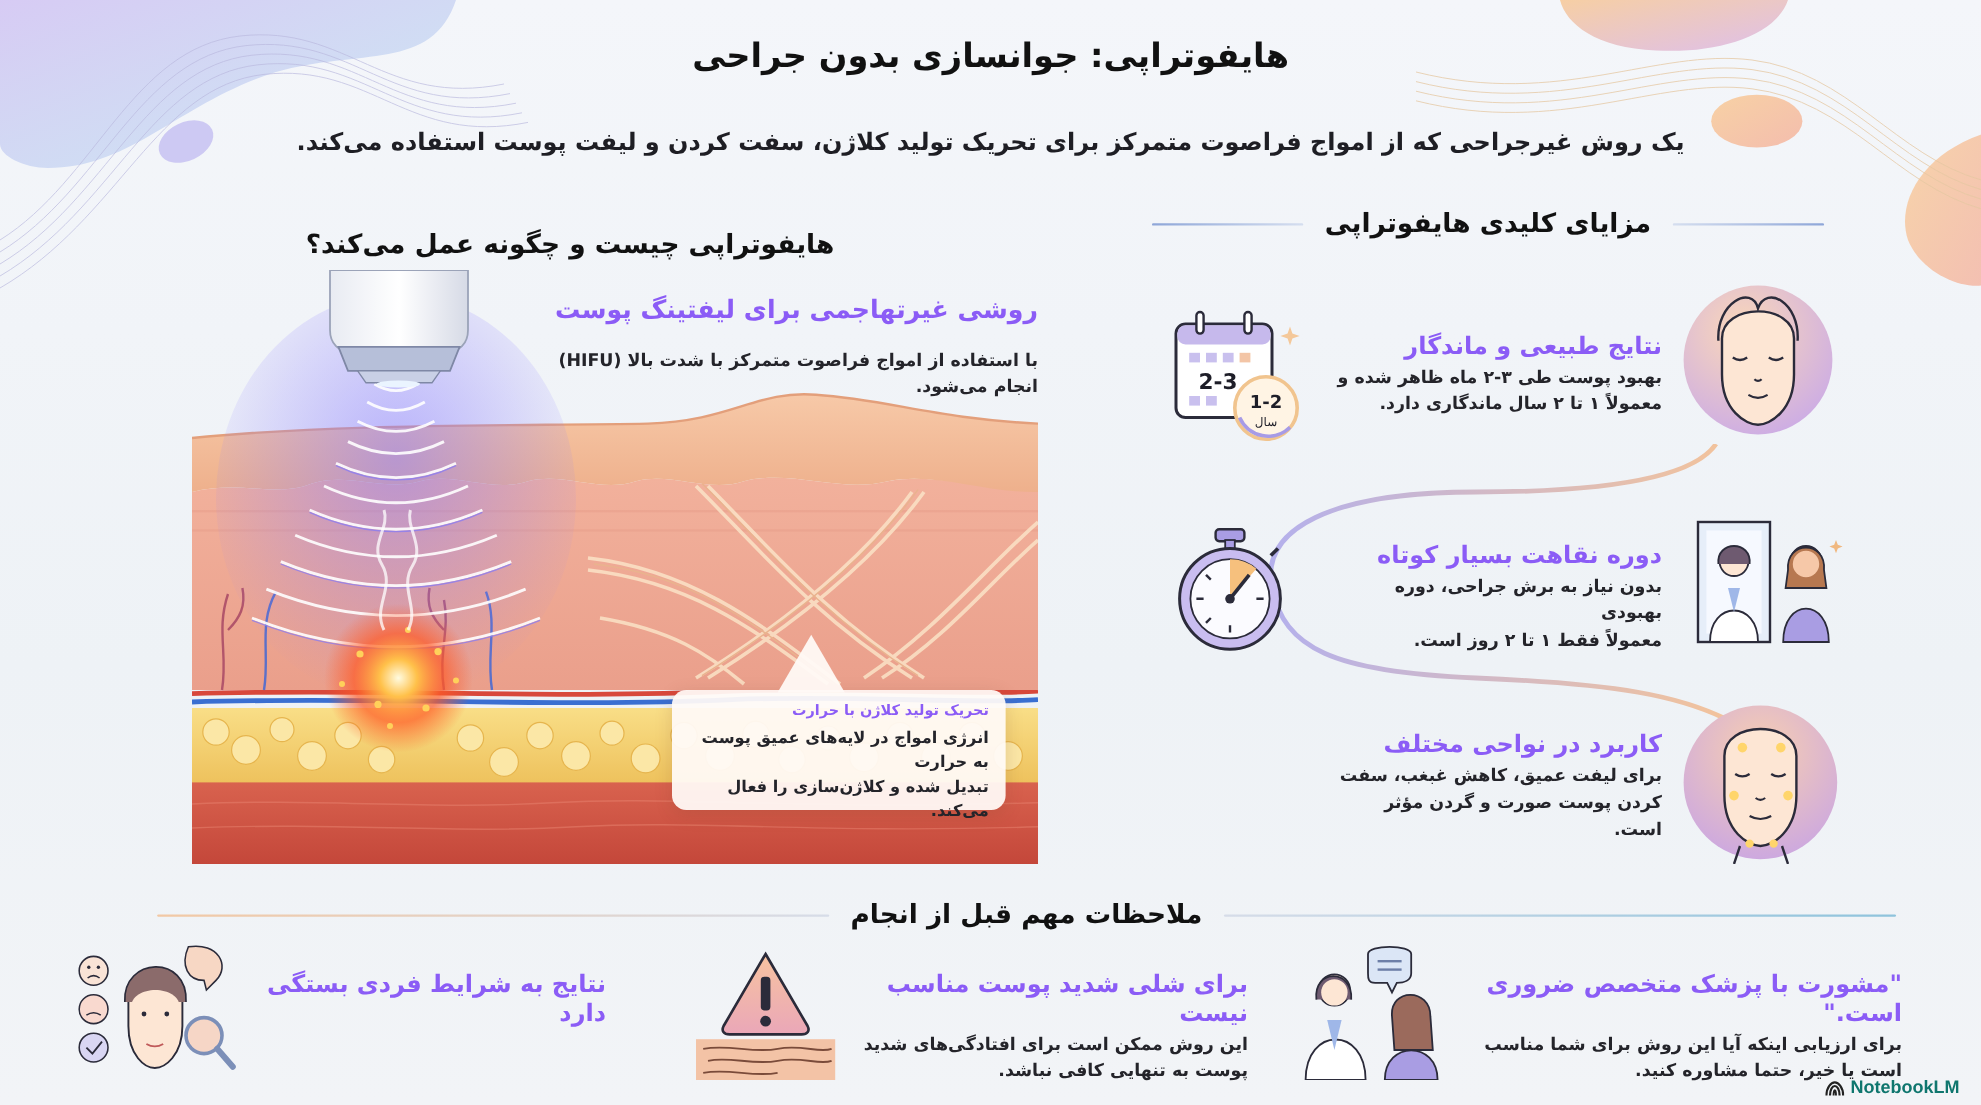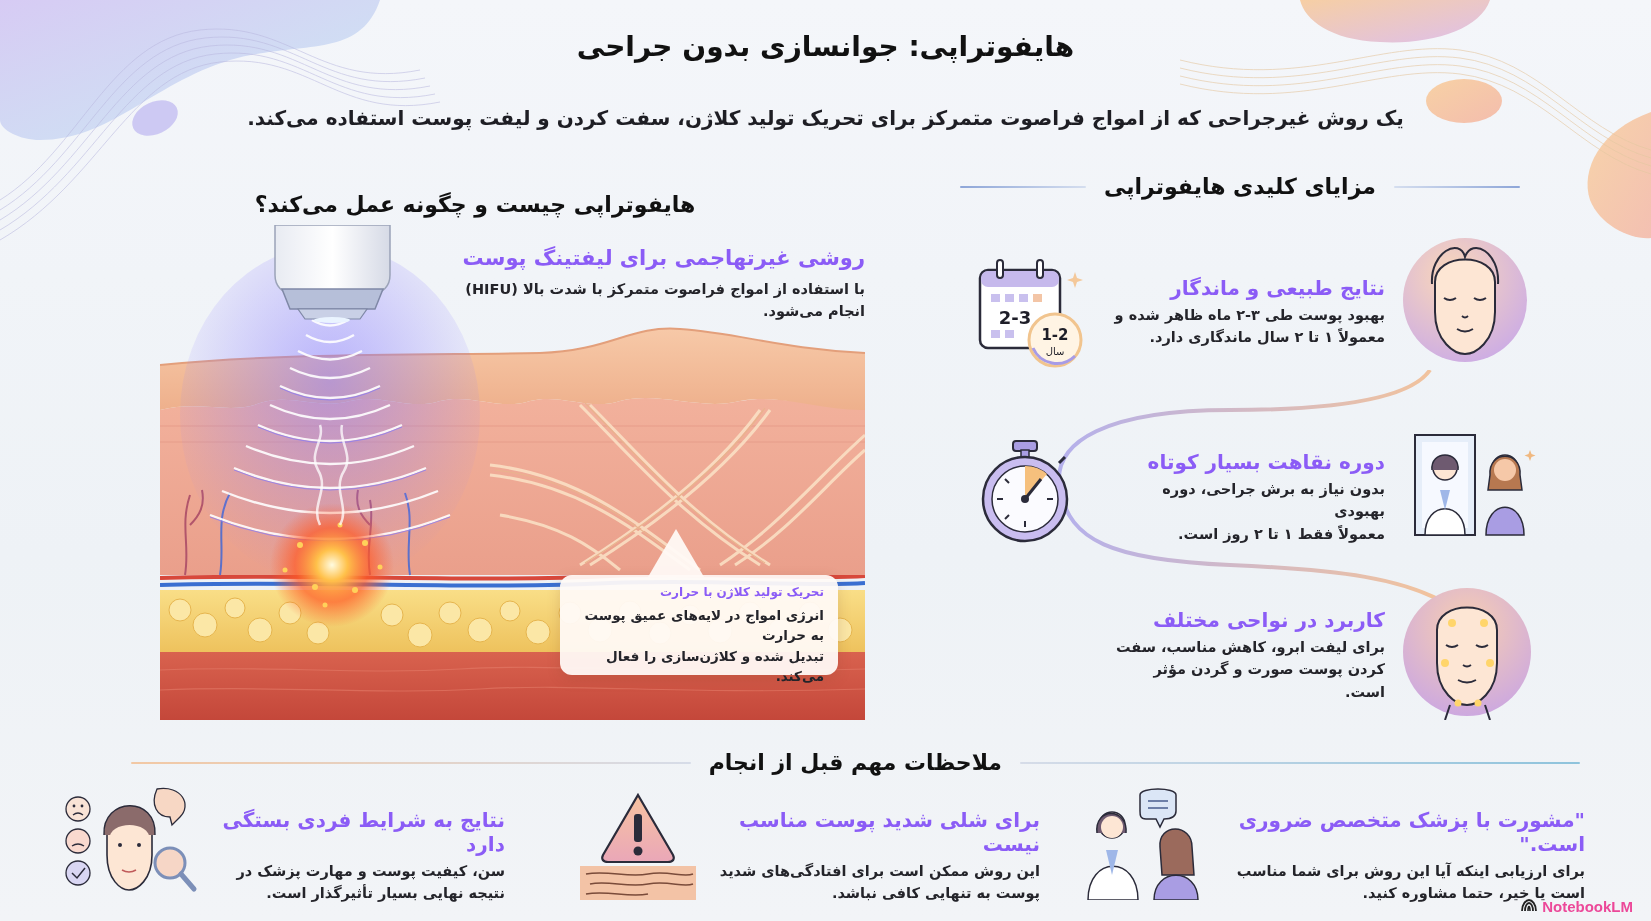--- a/index.html
+++ b/index.html
@@ -46,22 +46,22 @@
     border-left: 28px solid transparent; border-right: 28px solid transparent;
     border-bottom: 48px solid rgba(255, 250, 246, 0.94);
   }
   .callout .block-title { font-size: 12px; }
   .callout .block-text { font-size: 13.5px; line-height: 1.5; }
 
   .benefit { position: absolute; direction: rtl; text-align: right; }
   .note { position: absolute; direction: rtl; text-align: right; }
 
   .brand {
-    position: absolute; right: 18px; bottom: 6px; display: flex; gap: 5px;
-    font-family: "Liberation Sans", sans-serif; font-size: 15px; color: #ec4899; font-weight: 600;
+    position: absolute; right: 18px; bottom: 6px; display: flex; align-items: center; gap: 5px;
+    font-family: "Liberation Sans", sans-serif; font-size: 15px; color: #0f766e; font-weight: 600;
   }
 </style>
 </head>
 <body>
 
 <svg class="bg-layer" width="1651" height="921" viewBox="0 0 1651 921">
   <defs>
     <linearGradient id="gBlueBlob" x1="0" y1="0" x2="1" y2="1">
       <stop offset="0" stop-color="#cdbdf2"></stop>
       <stop offset="1" stop-color="#bfe4f2"></stop>
@@ -107,21 +107,21 @@
 </div>
 
 <div class="section-head" style="left:960px; top:174px; width:560px;">
   <div class="line" style="background:linear-gradient(90deg,#d5deef,#8ea6d8); max-width:130px;"></div>
   <span class="label">مزایای کلیدی هایفوتراپی</span>
   <div class="line" style="background:linear-gradient(90deg,#8ea6d8,#d5deef); max-width:130px;"></div>
 </div>
 
 <div class="abs rtl" style="left:460px; top:246px; width:405px;">
   <div class="block-title" style="font-size:21px;">روشی غیرتهاجمی برای لیفتینگ پوست</div>
-  <div class="block-text" style="margin-top:8px;">
+  <div class="block-text" style="margin-top:20px;">
     <div>با استفاده از امواج فراصوت متمرکز با شدت بالا (HIFU)</div>
     <div>انجام می‌شود.</div>
   </div>
 </div>
 
 <svg class="abs" style="left:160px; top:225px;" width="705" height="495" viewBox="0 0 705 495">
   <defs>
     <linearGradient id="gEpi" x1="0" y1="0" x2="0" y2="1">
       <stop offset="0" stop-color="#f7c9a8"></stop>
         <stop offset="1" stop-color="#eeb08c"></stop>
@@ -373,21 +373,21 @@
     <path d="M80 45 C78 20 112 20 110 45 L112 60 L78 60 Z" fill="#b77850" stroke="#2b2b3a" stroke-width="1.5"></path>
     <circle cx="95" cy="40" r="11" fill="#f6c8a8"></circle>
     <path d="M76 105 C76 68 114 68 114 105 Z" fill="#a99de3" stroke="#2b2b3a" stroke-width="1.5"></path>
     <path d="M120 20 l1.5 4 4 1.5 -4 1.5 -1.5 4 -1.5 -4 -4 -1.5 4 -1.5 z" fill="#f0b880"></path>
   </svg>
 </div>
 
 <div class="benefit" style="left:1110px; top:608px; width:275px;">
   <div class="block-title">کاربرد در نواحی مختلف</div>
   <div class="block-text" style="margin-top:4px;">
-    <div>برای لیفت ابرو، کاهش مناسب، سفت</div>
+    <div>برای لیفت عمیق، کاهش غبغب، سفت</div>
     <div>کردن پوست صورت و گردن مؤثر است.</div>
   </div>
 </div>
 <div class="abs" style="left:1400px; top:585px; width:135px; height:135px;">
   <svg width="135" height="135" viewBox="0 0 135 135">
     <defs>
         <radialGradient id="gFace2" cx="0.5" cy="0.3" r="0.8">
           <stop offset="0" stop-color="#f8cfb0"></stop>
           <stop offset="1" stop-color="#c7a3e6"></stop>
         </radialGradient>
@@ -459,24 +459,20 @@
     <g stroke="#7a4b3a" stroke-width="1.5" fill="none">
       <path d="M8 84 C30 80 50 88 70 84 C90 80 105 88 115 84"></path>
       <path d="M12 94 C30 90 50 98 70 94 C90 90 105 98 115 94"></path>
       <path d="M8 104 C30 100 50 108 70 104"></path>
     </g>
   </svg>
 </div>
 
 <div class="note" style="left:205px; top:808px; width:300px;">
   <div class="block-title">نتایج به شرایط فردی بستگی دارد</div>
-  <div class="block-text" style="margin-top:4px;">
-    <div>سن، کیفیت پوست و مهارت پزشک در</div>
-    <div>نتیجه نهایی بسیار تأثیرگذار است.</div>
-  </div>
 </div>
 <div class="abs" style="left:62px; top:785px; width:140px; height:115px;">
   <svg width="140" height="115" viewBox="0 0 140 115">
     <circle cx="16" cy="24" r="12" fill="#f9e3d6" stroke="#2b2b3a" stroke-width="1.3"></circle>
     <path d="M11 30 Q16 26 21 30" stroke="#2b2b3a" stroke-width="1.3" fill="none"></path>
     <circle cx="12" cy="21" r="1.4" fill="#2b2b3a"></circle>
       <circle cx="20" cy="21" r="1.4" fill="#2b2b3a"></circle>
     <circle cx="16" cy="56" r="12" fill="#f9d9cf" stroke="#2b2b3a" stroke-width="1.3"></circle>
     <path d="M10 61 Q16 57 22 61" stroke="#2b2b3a" stroke-width="1.3" fill="none"></path>
     <circle cx="16" cy="88" r="12" fill="#d9d6f3" stroke="#2b2b3a" stroke-width="1.3"></circle>

